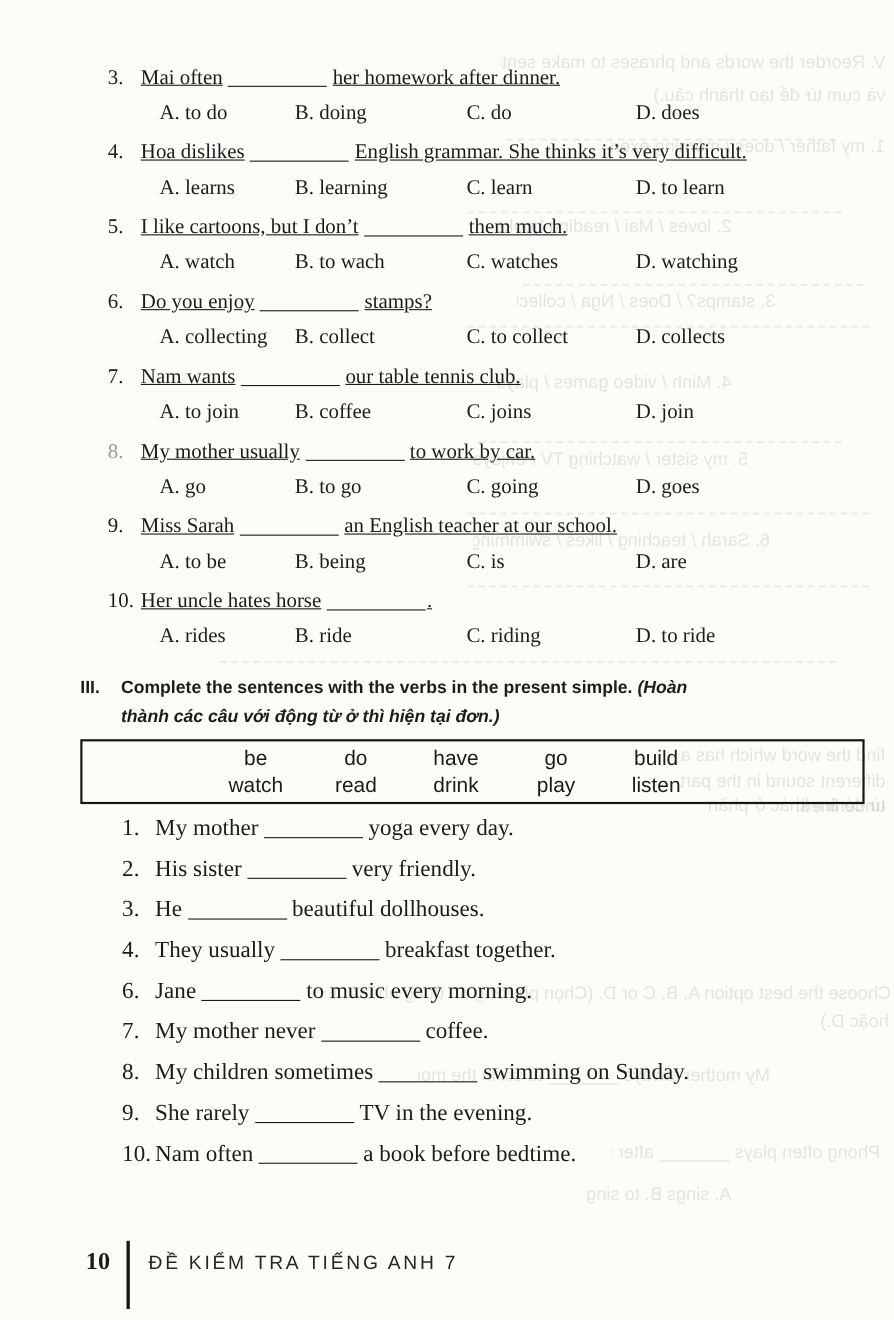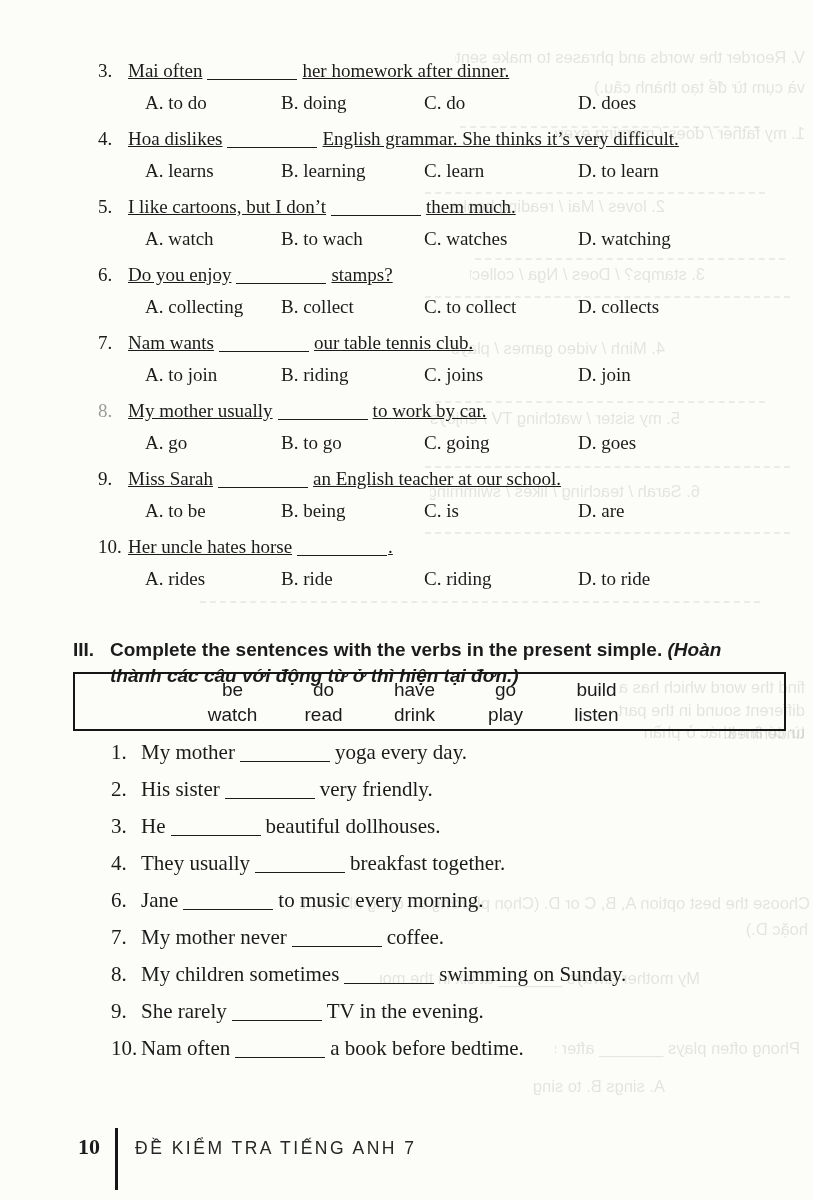--- a/index.html
+++ b/index.html
@@ -24,27 +24,27 @@
   .stem { font-size:19px; line-height:22px; white-space:nowrap; }
   .stem .num { display:inline-block; width:30px; }
   .num-faded { color:#9b9b9b; }
   .blank {
     display:inline-block; width:90px; height:12px; margin:0 5px;
     border-bottom:1.8px solid #1b1b1b; transform:translateY(3px);
   }
   .blank.tight { margin-right:1px; }
   .opts { position:relative; height:22px; margin-top:10px; font-size:19px; line-height:22px; }
   .opt { position:absolute; top:0; white-space:nowrap; }
-  .opt-a { left:47px; } .opt-b { left:183px; } .opt-c { left:326px; } .opt-d { left:480px; }
+  .opt-a { left:47px; } .opt-b { left:170px; } .opt-c { left:326px; } .opt-d { left:480px; }
 
   
   .sec3 {
     position:absolute; left:73px; top:613px; width:720px;
     font-family:"Liberation Sans","DejaVu Sans",sans-serif;
-    font-weight:bold; font-size:19px; line-height:26px;margin-top:24px;
+    font-weight:bold; font-size:16px; line-height:26px;
   }
   .sec3 .sec-num { position:absolute; left:0; top:0; }
   .sec3 .sec-body { display:block; padding-left:37px; }
   .vi { font-style:italic; }
 
   
   .word-box {
     position:absolute; left:73px; top:672px; width:709px; height:55px;
     border:2.5px solid #161616; background:transparent;
   }
@@ -137,21 +137,21 @@
         <span class="opt opt-b">B. collect</span>
         <span class="opt opt-c">C. to collect</span>
         <span class="opt opt-d">D. collects</span>
       </div>
     </div>
 
     <div class="mcq">
       <div class="stem"><span class="num">7.</span><span>Nam wants</span><span class="blank"></span><span>our table tennis club.</span></div>
       <div class="opts">
         <span class="opt opt-a">A. to join</span>
-        <span class="opt opt-b">B. riding</span>
+        <span class="opt opt-b">B. coffee</span>
         <span class="opt opt-c">C. joins</span>
         <span class="opt opt-d">D. join</span>
       </div>
     </div>
 
     <div class="mcq">
       <div class="stem"><span class="num num-faded">8.</span><span>My mother usually</span><span class="blank"></span><span>to work by car.</span></div>
       <div class="opts">
         <span class="opt opt-a">A. go</span>
         <span class="opt opt-b">B. to go</span>

